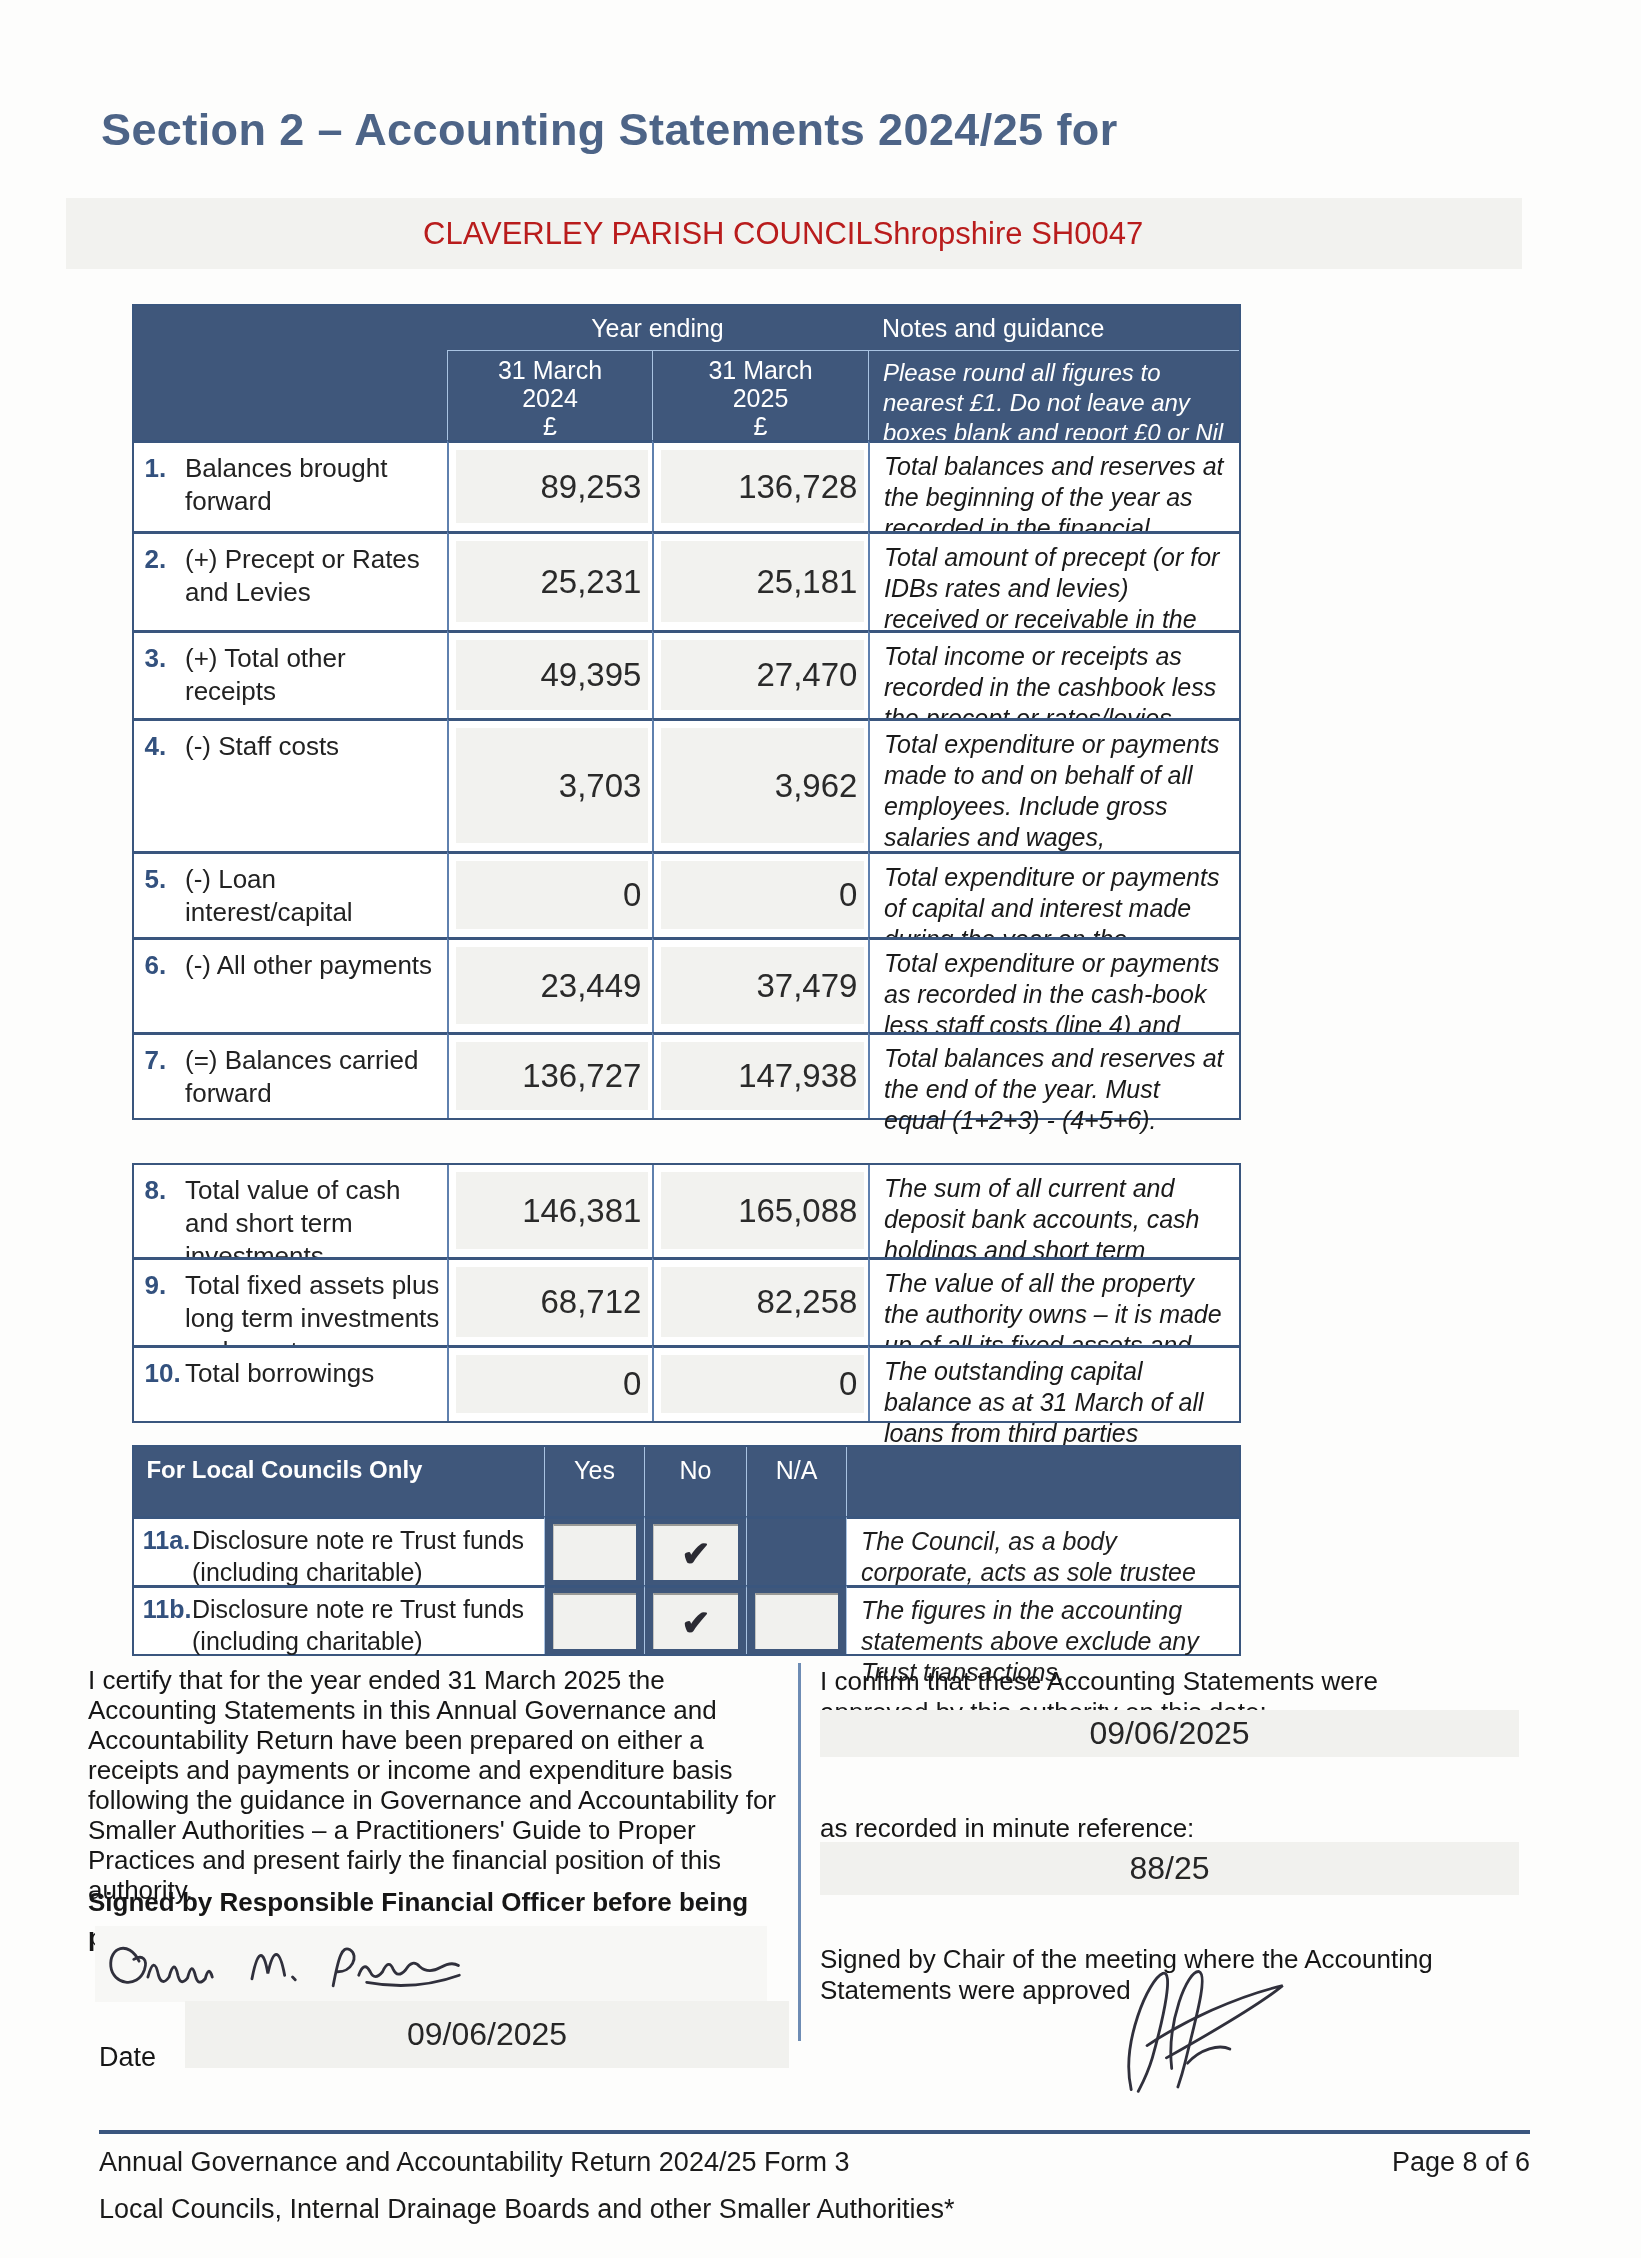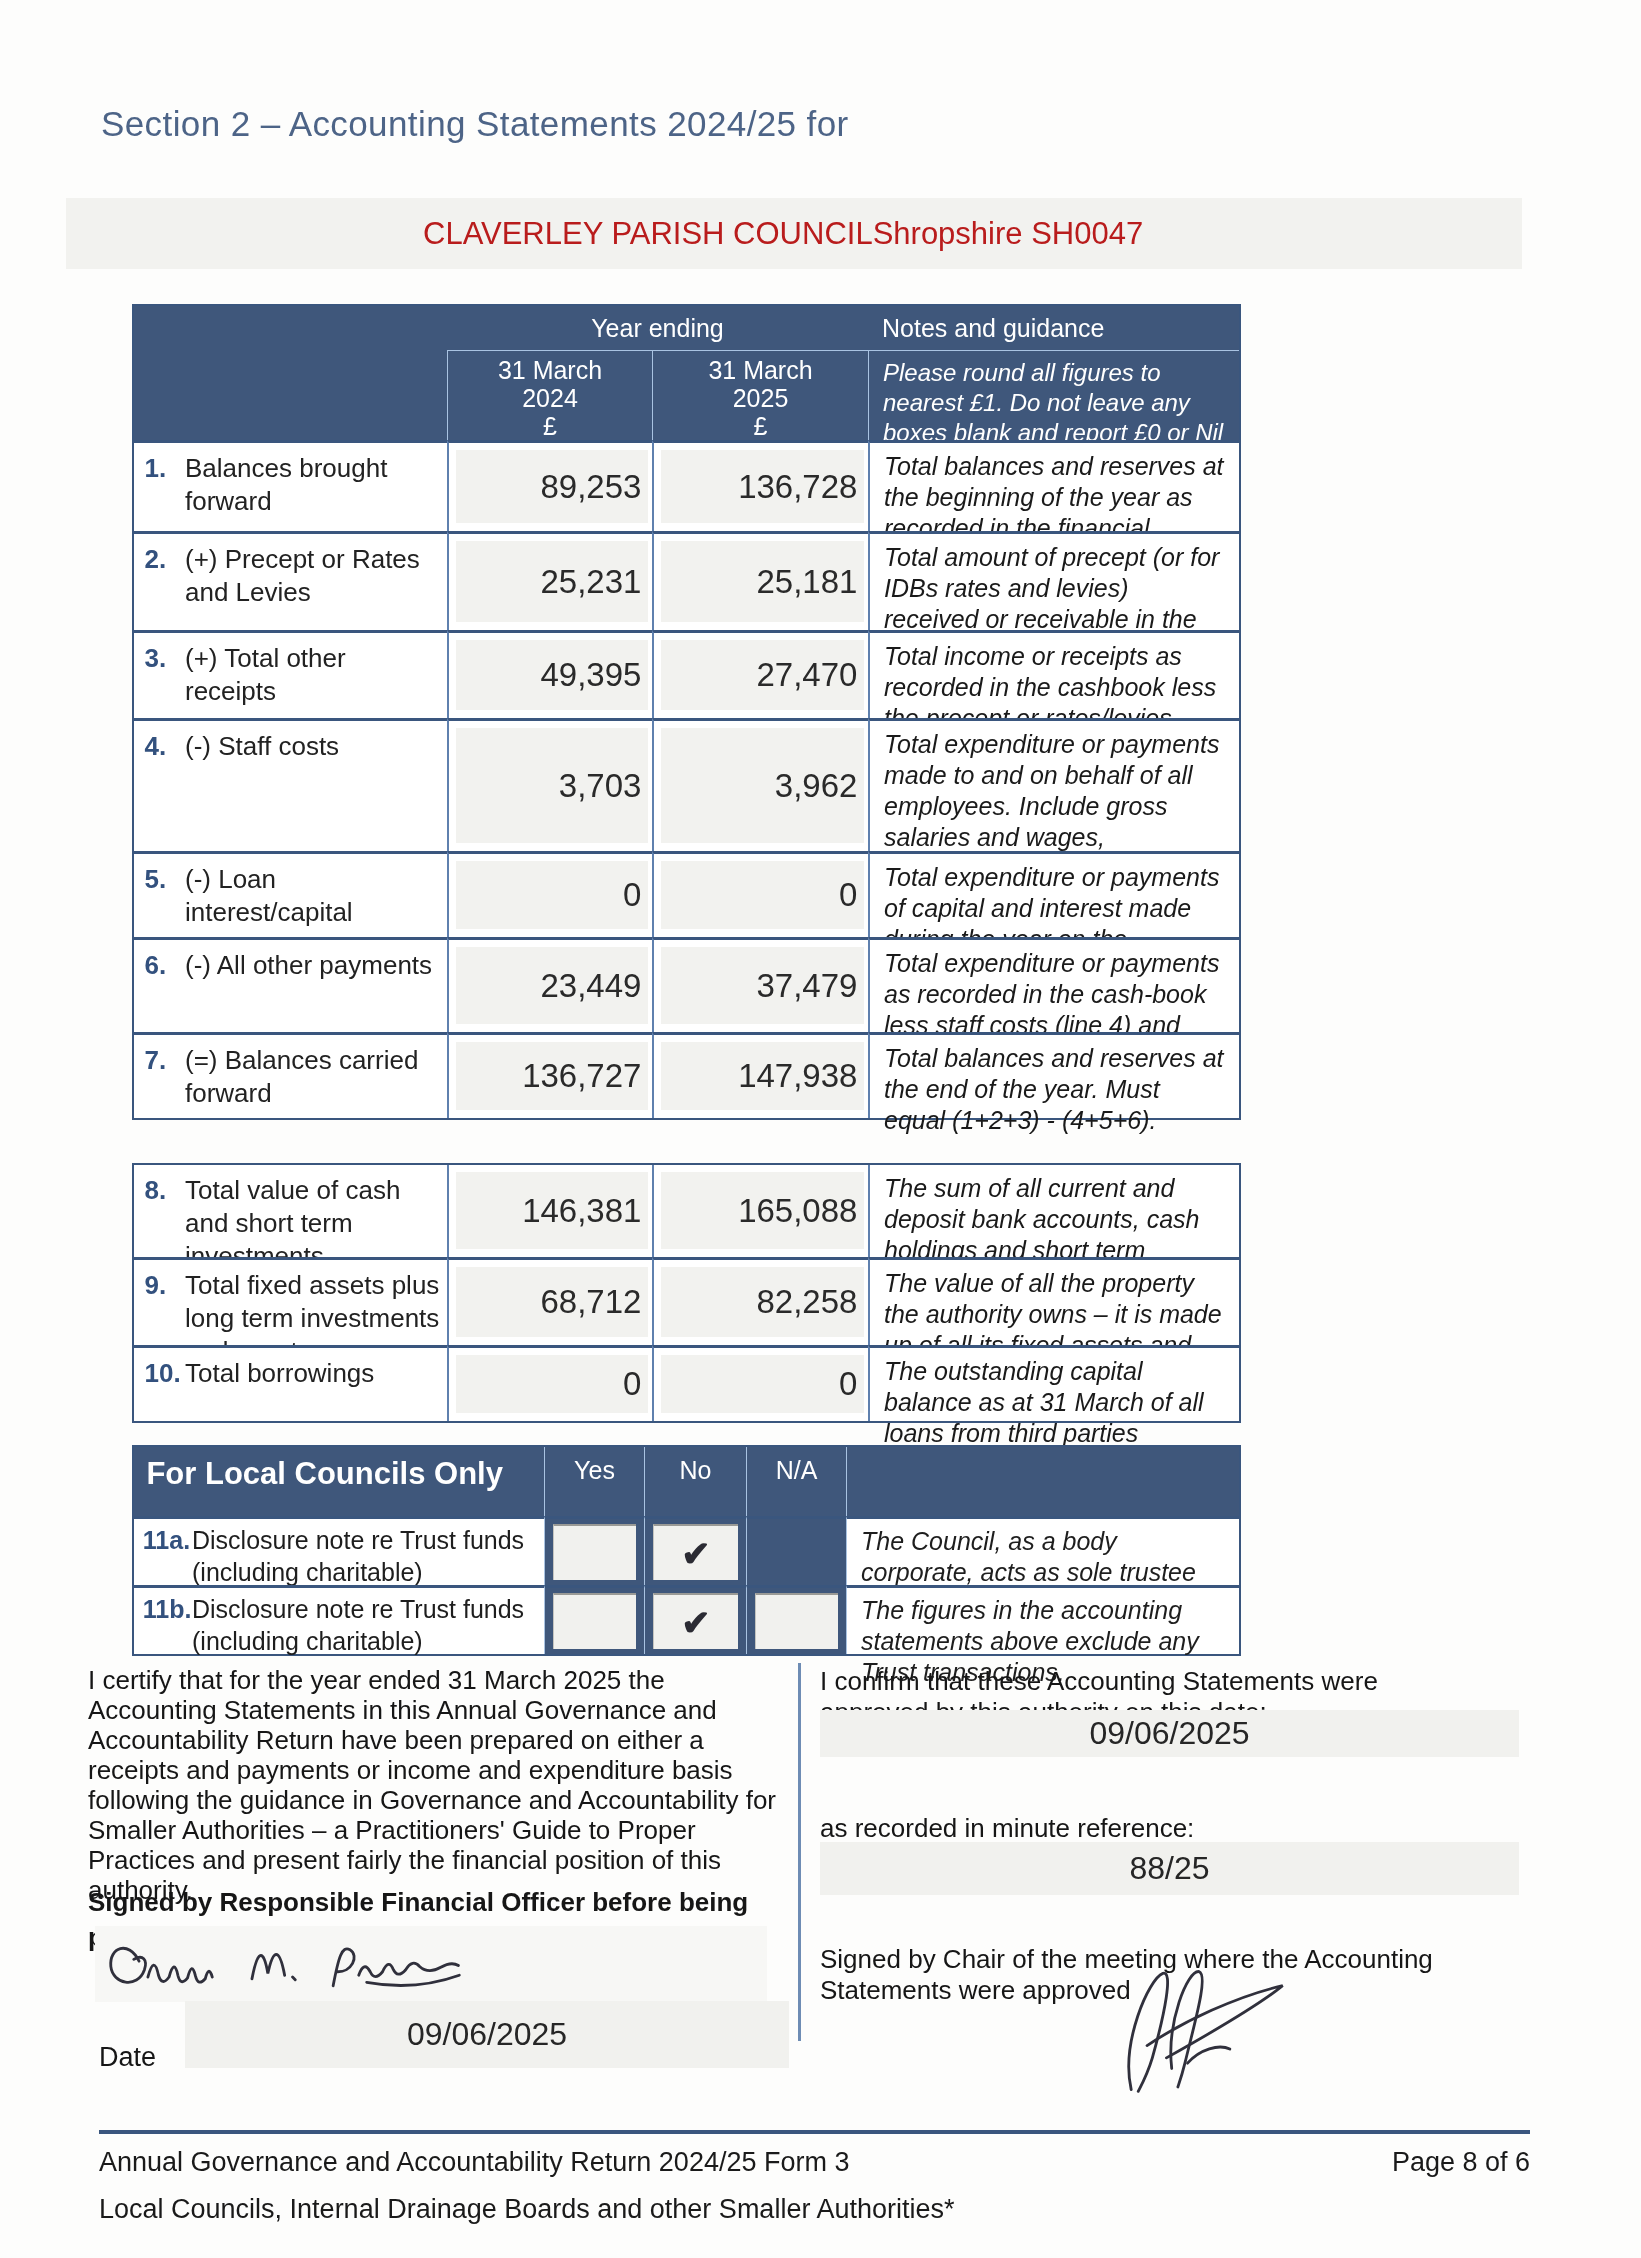--- a/index.html
+++ b/index.html
@@ -11,21 +11,21 @@
     --ink:#1e1e1e;
     --boxg:#f2f2ef;
     --barg:#f2f2ef;
   }
   *{margin:0;padding:0;box-sizing:border-box;}
   html,body{background:#e8e8e8;}
   body{font-family:"Liberation Sans", sans-serif;color:var(--ink);}
   .page{position:relative;width:1642px;height:2258px;background:#fdfdfc;overflow:hidden;margin:0 auto;}
 
   
-  .title{position:absolute;left:101px;top:104px;font-size:35px;font-weight:normal;color:#4d6487;letter-spacing:0.4px;}
+  .title{position:absolute;left:101px;top:104px;font-size:45px;font-weight:bold;color:#4d6487;letter-spacing:0.4px;}
   .council-bar{position:absolute;left:66px;top:198px;width:1456px;height:71px;background:var(--barg);
     display:flex;align-items:center;font-size:31px;color:#b91c1c;}
   .council-bar .cname{margin-left:357px;}
   .council-bar .cref{}
 
   
   .grid{position:absolute;left:132px;width:1109px;display:grid;border:2.6px solid var(--bdr);background:#ffffff;}
   .c{min-height:0;}
 
   
@@ -50,21 +50,21 @@
   .val{position:relative;border-left:2.6px solid var(--vline);}
   .valbox{position:absolute;top:7px;bottom:8px;left:7px;right:4.4px;background:var(--boxg);
     display:flex;align-items:center;justify-content:flex-end;padding-right:6.2px;
     font-size:33px;color:#2a2a2a;}
   .note{border-left:2.6px solid var(--vline);font-style:italic;padding:8px 12.4px 0 14px;font-size:25px;line-height:31px;color:#1a1a1a;}
   .note strong{font-weight:bold;}
 
   
   #tbl3{top:1445px;grid-template-columns:410px 100px 102px 100px 1fr;grid-template-rows:69px 69px 69px;background:var(--navy);}
   .ch{background:var(--navy);color:#fff;font-size:25px;padding-top:8.8px;}
-  .ch-label{grid-column:1;grid-row:1;font-weight:bold;padding-left:12.4px;font-size:31px;}
+  .ch-label{grid-column:1;grid-row:1;font-weight:bold;padding-left:12.4px;font-size:24px;}
   .ch-yes{grid-column:2;grid-row:1;text-align:center;border-left:1.8px solid var(--hline);}
   .ch-no{grid-column:3;grid-row:1;text-align:center;border-left:1.8px solid var(--hline);}
   .ch-na{grid-column:4;grid-row:1;text-align:center;border-left:1.8px solid var(--hline);}
   .ch-rest{grid-column:5;grid-row:1;border-left:1.8px solid var(--hline);}
   .crow{display:contents;}
   .crow > div{border-top:3.5px solid var(--bdr);}
   .clab{position:relative;background:#fff;padding:5.3px 7px 0 58px;font-size:25px;line-height:32px;}
   .clab .rnum{left:8.8px;top:5.3px;}
   .ck{position:relative;background:var(--navy);border-left:1.8px solid var(--hline);}
   .cbox{position:absolute;top:5.3px;bottom:5.3px;left:8px;right:8px;background:#f1f1ee;

